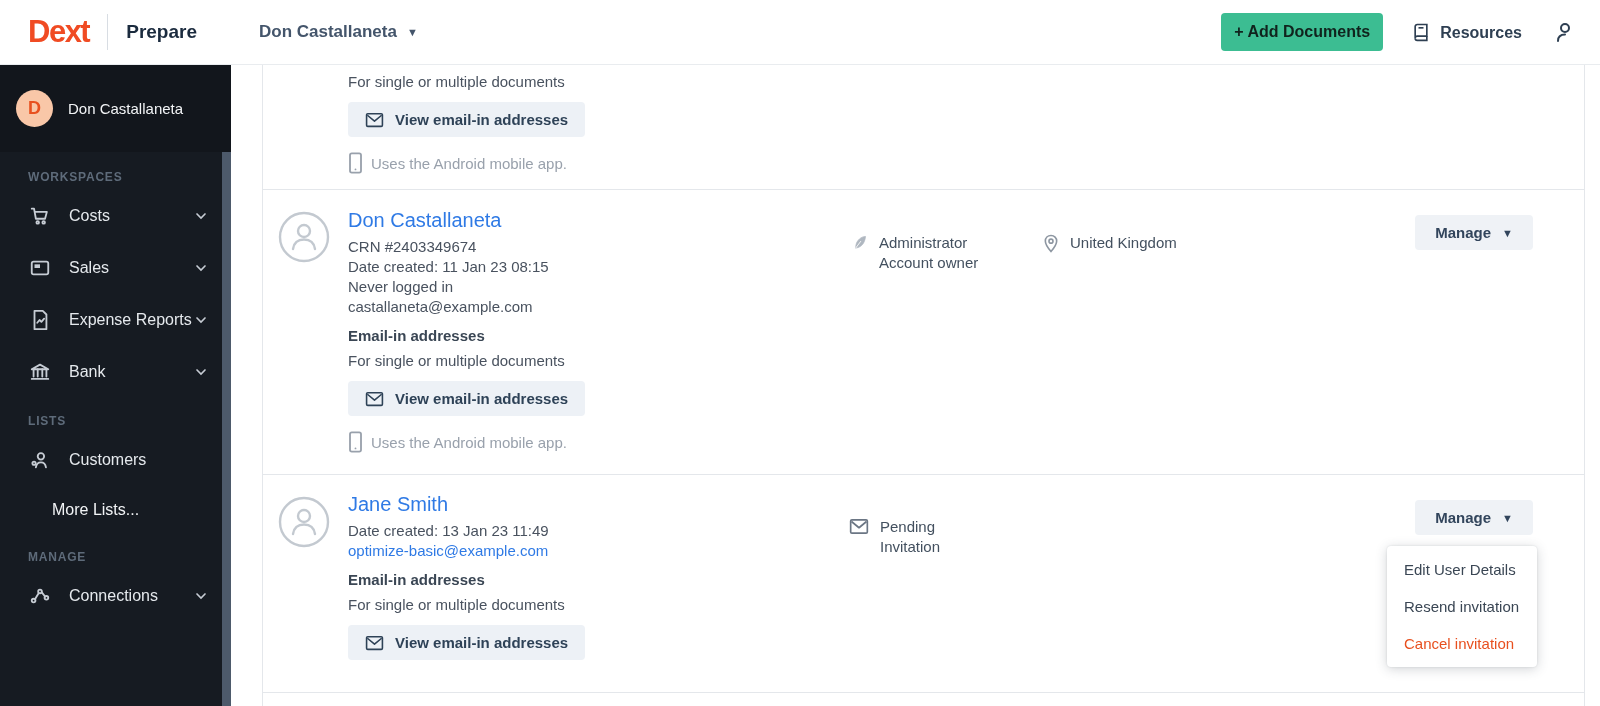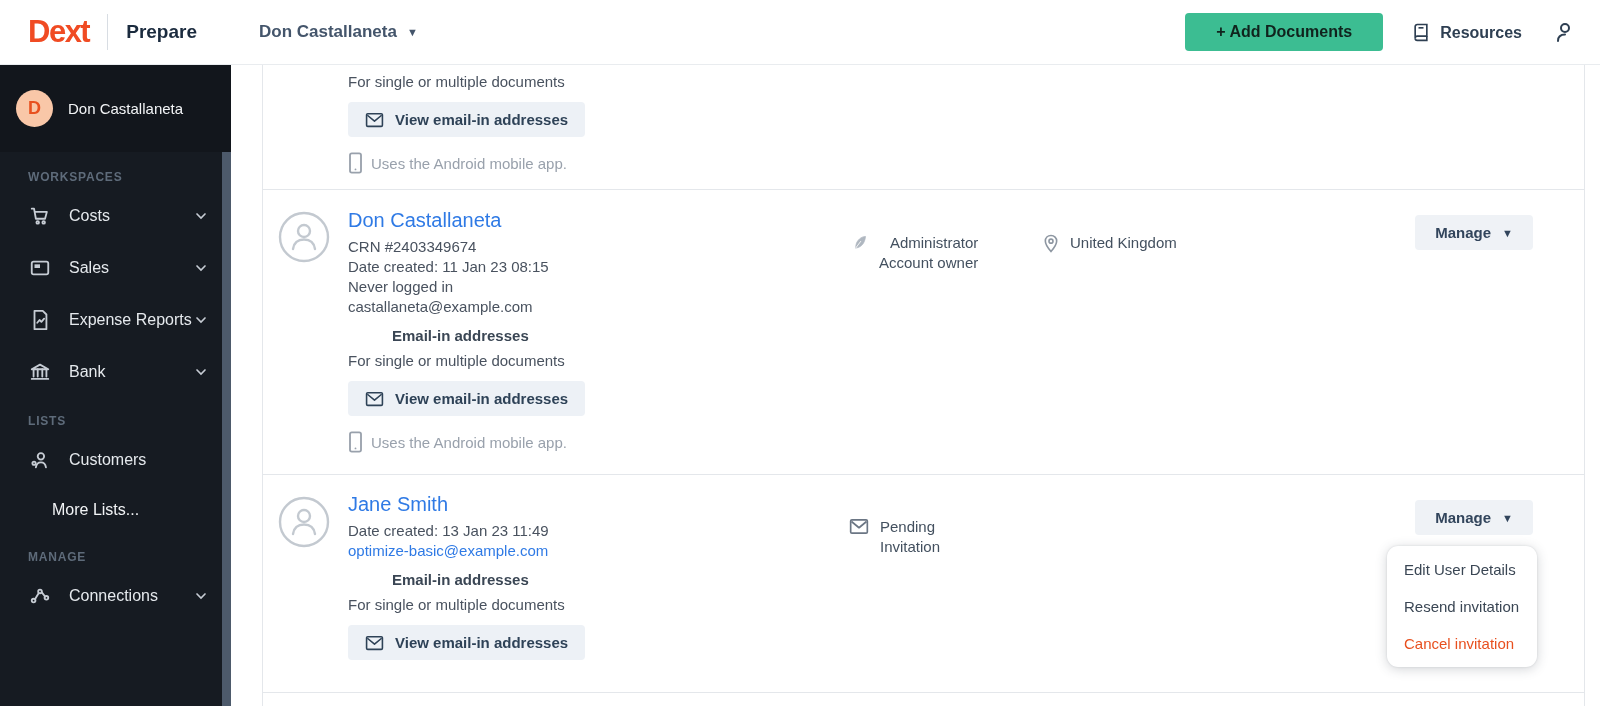--- a/index.html
+++ b/index.html
@@ -11,21 +11,21 @@
   .header { height:65px; display:flex; align-items:center; padding:0 24px 0 28px;
     background:#fff; border-bottom:1px solid #E9ECEF; position:relative; z-index:20; }
   .logo { font-size:31px; font-weight:800; letter-spacing:-1.5px; color:#F04B23; }
   .logo-divider { width:1px; height:36px; background:#D8DDE3; margin:0 18px; }
   .product { font-size:19px; font-weight:bold; color:#1B2B3E; }
   .account-selector { margin-left:62px; display:flex; align-items:center; gap:10px;
     font-size:17px; font-weight:bold; color:#44556B; cursor:pointer; }
   .caret { font-size:11px; color:#44556B; }
   .header-spacer { flex:1; }
   .btn-add { background:#3CBD92; color:#10231D; font-weight:bold; font-size:16px;
-    padding:10px 31px; border-radius:4px; border:none; cursor:pointer;
+    padding:10px 13px; border-radius:4px; border:none; cursor:pointer;
     font-family:"Liberation Sans",sans-serif; }
   .resources { margin-left:28px; display:flex; align-items:flex-end; gap:9px;
     font-size:16px; font-weight:bold; color:#2E3F52; cursor:pointer; }
   .profile-glyph { margin-left:30px; cursor:pointer; display:flex; }
 
   
   .sidebar { position:absolute; left:0; top:65px; width:231px; bottom:0;
     background:#161B22; z-index:10; }
   .side-profile { height:87px; background:#12161C; display:flex; align-items:center;
     padding:0 16px; }
@@ -50,41 +50,41 @@
     background:#fff; border-left:1px solid #E4E7EB; border-right:1px solid #E4E7EB; }
   .row { position:relative; border-bottom:1px solid #E4E7EB; }
   .row-0 { height:125px; padding:8px 0 0 85px; }
   .row-1 { height:285px; padding:17px 0 0 85px; }
   .row-2 { height:218px; padding:16px 0 16px 85px; }
 
   .user-avatar { position:absolute; left:15px; top:21px; }
   .user-name { font-size:20px; color:#2F7AE5; cursor:pointer; line-height:26px; }
   .detail-lines { margin-top:4px; font-size:15px; color:#49525F; line-height:20px; }
   .email-link { color:#2F7AE5; cursor:pointer; }
-  .bold-label { margin-top:10px; font-size:15px; font-weight:bold; color:#3A4654;margin-left:44px; }
+  .bold-label { margin-top:10px; font-size:15px; font-weight:bold; color:#3A4654; }
   .docs-hint { margin-top:8px; font-size:15px; color:#49525F; }
   .btn-view { margin-top:12px; display:inline-flex; align-items:center; gap:11px;
     background:#EDF1F6; border:none; border-radius:4px; padding:9px 17px;
     font-size:15px; font-weight:bold; color:#2E4257; cursor:pointer;
     font-family:"Liberation Sans",sans-serif; }
   .mobile-note { margin-top:15px; display:flex; align-items:center; gap:8px;
     font-size:15px; color:#99A1AC; }
 
   .mid-col { position:absolute; display:flex; gap:11px; font-size:15px;
     color:#43505F; line-height:20px; }
   .mid-col .ic { margin-top:1px; display:flex; color:#8D96A1; }
 
   .btn-manage { position:absolute; right:51px; top:25px; display:inline-flex;
     align-items:center; gap:11px; background:#EFF2F6; border:none; border-radius:4px;
     padding:9px 20px; font-size:15px; font-weight:bold; color:#32455C; cursor:pointer;
     font-family:"Liberation Sans",sans-serif; }
   .btn-manage .caret { color:#32455C; }
 
   .dropdown { position:absolute; right:47px; top:71px; width:150px; background:#fff;
-    border-radius:11px; padding:5px 0;
+    border-radius:4px; padding:5px 0;
     box-shadow:0 2px 12px rgba(50,60,75,.22), 0 0 2px rgba(50,60,75,.15); z-index:30; }
   .dropdown-item { padding:10px 17px; font-size:15px; color:#3A4654; cursor:pointer;
     white-space:nowrap; }
   .dropdown-item.danger { color:#E8501F; }
 
   svg { display:block; }
 </style>
 </head>
 <body>
 
@@ -286,21 +286,21 @@
     <div class="mobile-note">
       <span>
         <svg width="15" height="22" viewBox="0 0 16 24" fill="none" stroke="#99A1AC" stroke-width="2">
           <rect x="2" y="1.5" width="12" height="21" rx="2"></rect>
             <circle cx="8" cy="19" r="1" fill="#99A1AC" stroke="none"></circle>
         </svg>
       </span>
       <span>Uses the Android mobile app.</span>
     </div>
 
-    <div class="mid-col" style="left:588px; top:43px;text-align:right;">
+    <div class="mid-col" style="left:588px; top:43px;">
       <span class="ic">
         <svg width="17" height="17" viewBox="0 0 24 24" fill="#AFB7C0" stroke="#AFB7C0" stroke-width="1">
           <path d="M20.5 3.5c-6 0-12 5-13.5 12l-.5 4.5 1-.3c7-1 12-6.7 13-16.2z"></path>
             <path d="M6.5 20L14 10" stroke="#fff" stroke-width="1.2" fill="none"></path>
         </svg>
       </span>
       <span>
         <div>Administrator</div>
         <div>Account owner</div>
       </span>

